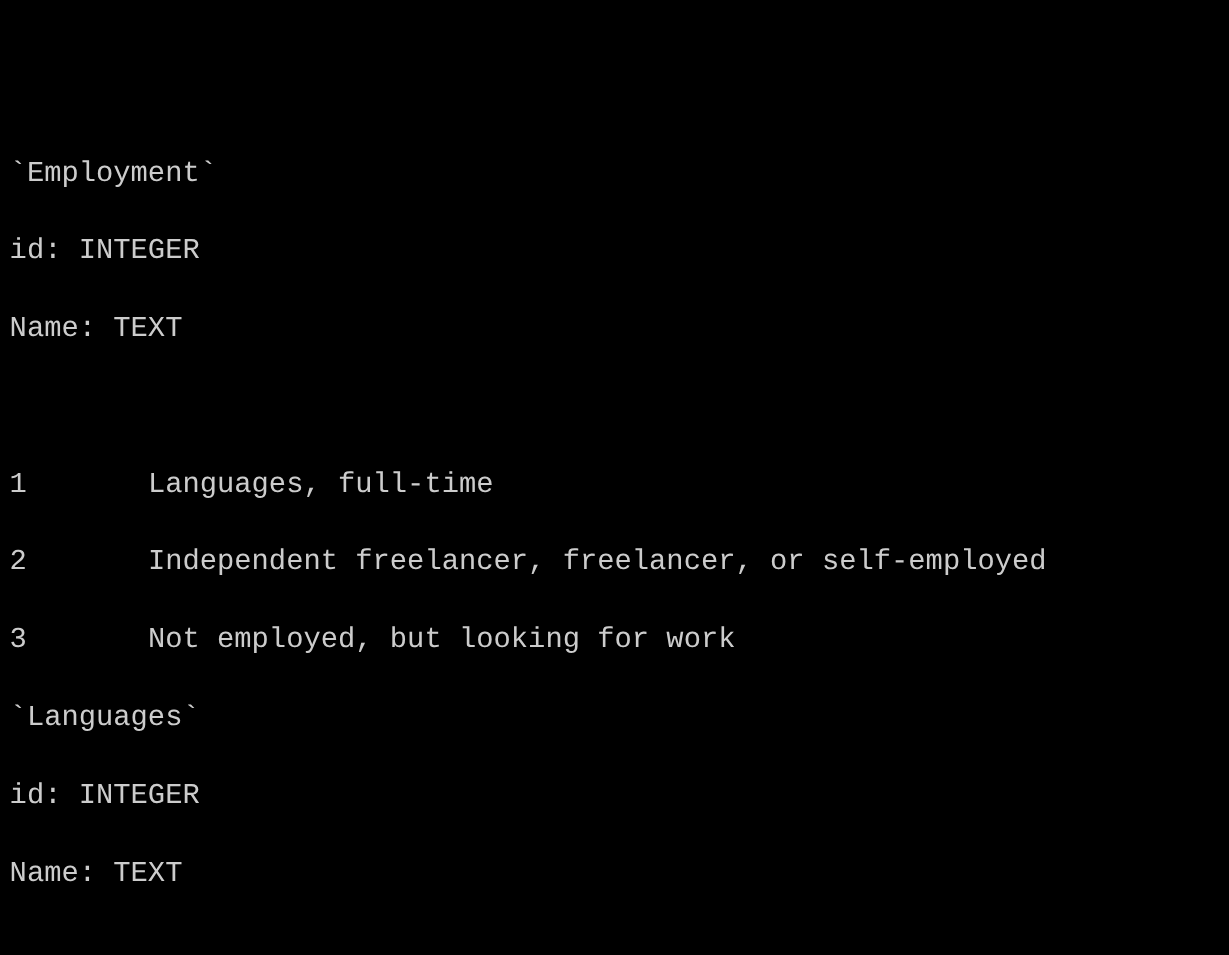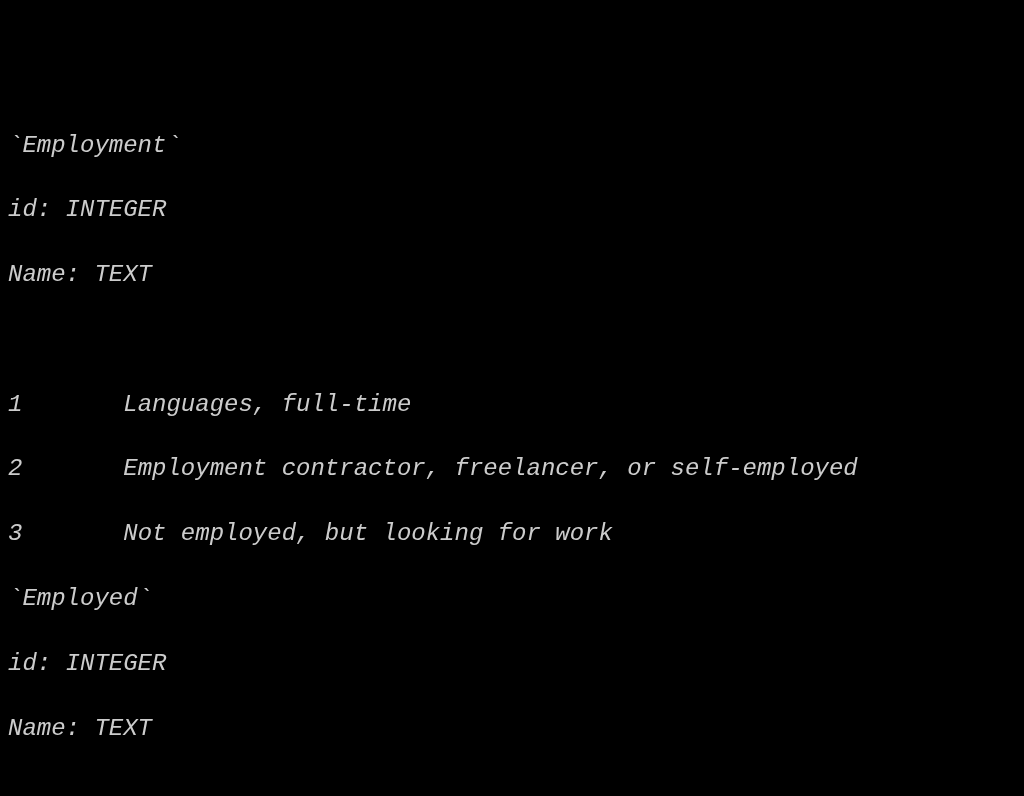--- a/index.html
+++ b/index.html
@@ -1,19 +1,18 @@
 <!DOCTYPE html>
 <html><head>
   <meta charset="utf-8">
   <style>
     * {
       margin: 0;
       padding: 0;
       box-sizing: border-box;
-      font-style: italic;
     }
     body {
       background-color: #000000;
       color: #cccccc;
       font-family: 'Consolas', 'Monaco', 'Courier New', monospace;
       font-size: 24px;
       line-height: 1.35;
       padding: 0 8px;
       width: 1024px;
       height: 796px;
@@ -27,23 +26,23 @@
 </head>
 <body>
 
 
 
 <span class="line">`Employment`</span>
 <span class="line">id: INTEGER</span>
 <span class="line">Name: TEXT</span>
 <span class="line"> </span>
 <span class="line"><span>1</span>       <span>Languages, full-time</span></span>
-<span class="line"><span>2</span>       <span>Employment contractor, freelancer, or self-employed</span></span>
+<span class="line"><span>2</span>       <span>Independent freelancer, freelancer, or self-employed</span></span>
 <span class="line"><span>3</span>       <span>Not employed, but looking for work</span></span>
-<span class="line">`Employed`</span>
+<span class="line">`Languages`</span>
 <span class="line">id: INTEGER</span>
 <span class="line">Name: TEXT</span>
 <span class="line"> </span>
 
 
 
 
 
 
 

